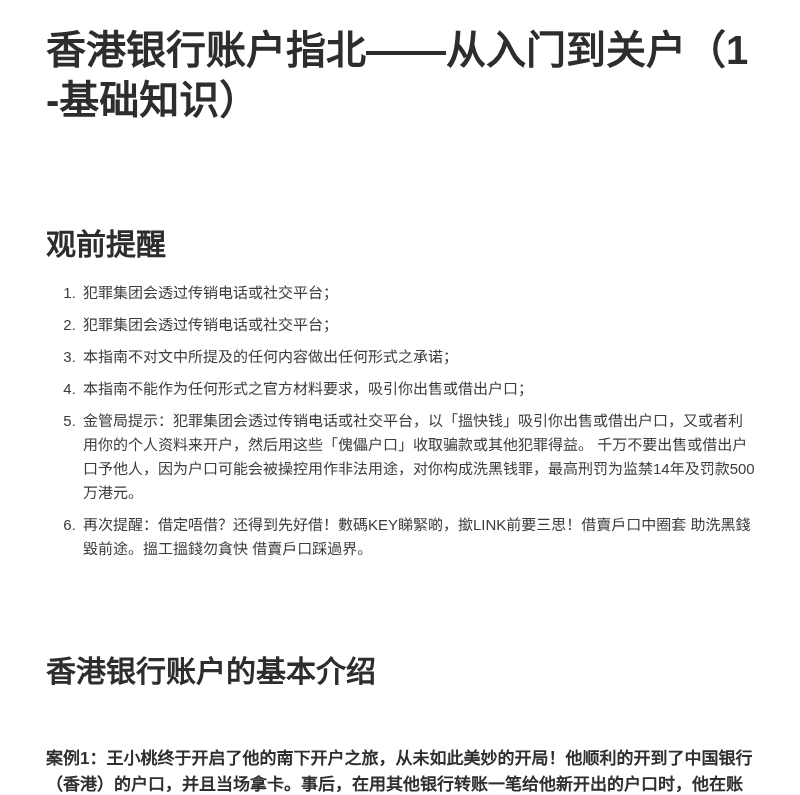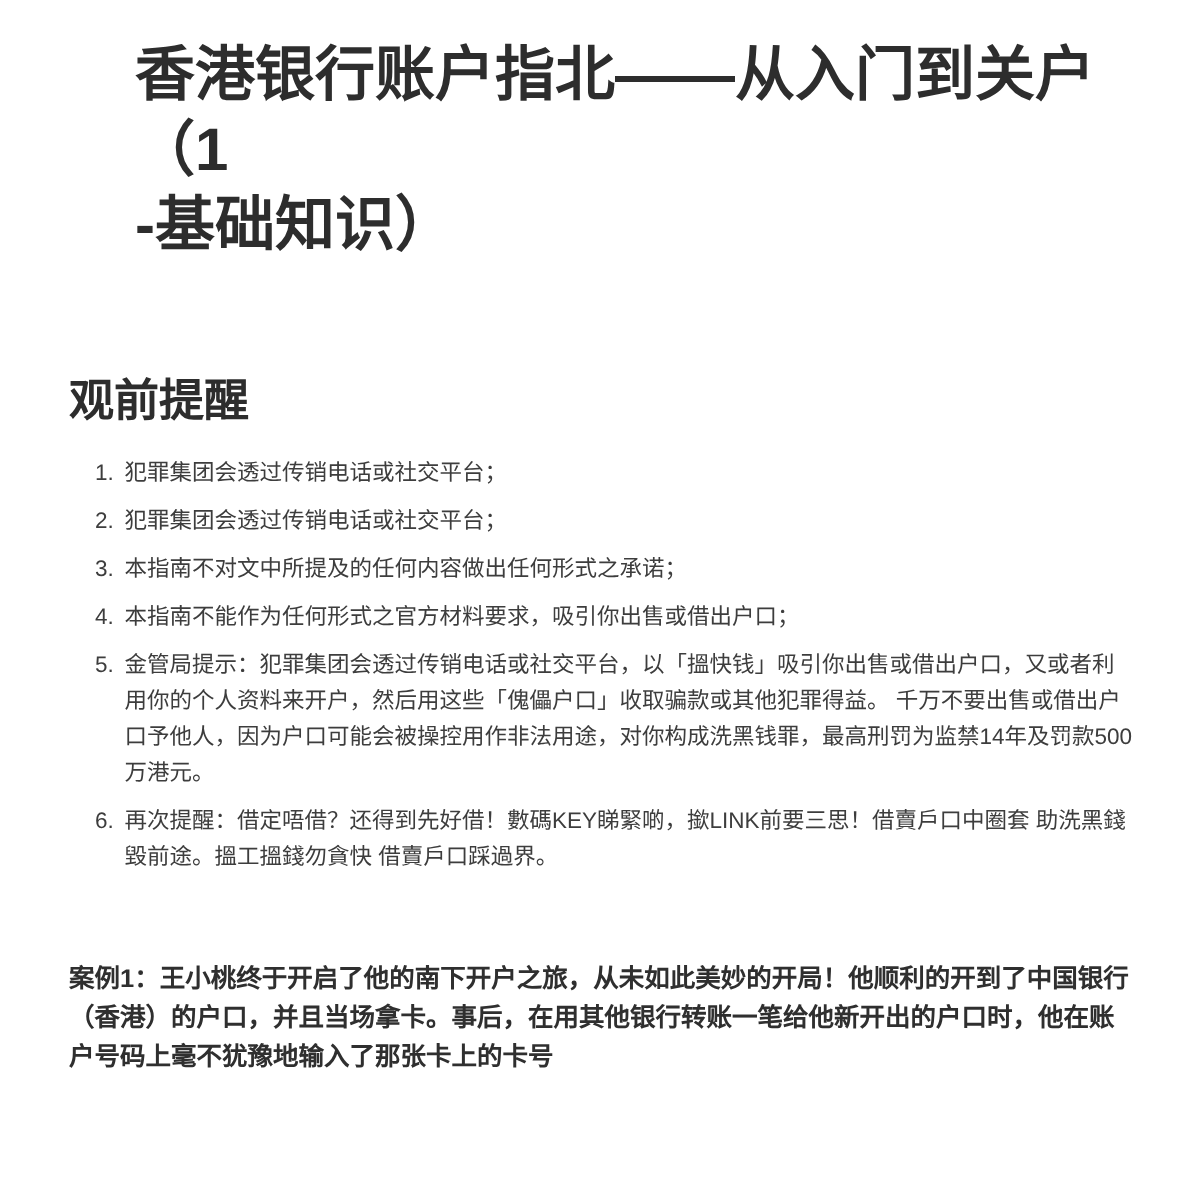--- a/index.html
+++ b/index.html
@@ -20,30 +20,29 @@
   h1.page-title {
     margin: 0;
     font-size: 40px;
     line-height: 50px;
     font-weight: 700;
     color: #2d2d2d;
     word-break: break-all;
   }
   h1.page-title .title-line {
     display: block;
-    margin-left: 44px;
   }
   h2.section-heading {
     font-size: 30px;
     line-height: 36px;
     font-weight: 700;
     color: #2d2d2d;
   }
   h2.reminder-heading {
-    margin: 75px 0 0 0;
+    margin: 102px 0 0 0;
   }
   h2.intro-heading {
     margin: 93px 0 0 0;
   }
   ol.reminder-list {
     margin: 18px 0 0 0;
     padding: 0 0 0 34px;
     font-size: 15px;
     line-height: 24px;
     color: #3d3d3d;
@@ -74,16 +73,17 @@
 
   <ol class="reminder-list">
     <li>犯罪集团会透过传销电话或社交平台；</li>
     <li>犯罪集团会透过传销电话或社交平台；</li>
     <li>本指南不对文中所提及的任何内容做出任何形式之承诺；</li>
     <li>本指南不能作为任何形式之官方材料要求，吸引你出售或借出户口；</li>
     <li>金管局提示：犯罪集团会透过传销电话或社交平台，以「搵快钱」吸引你出售或借出户口，又或者利用你的个人资料来开户，然后用这些「傀儡户口」收取骗款或其他犯罪得益。 千万不要出售或借出户口予他人，因为户口可能会被操控用作非法用途，对你构成洗黑钱罪，最高刑罚为监禁14年及罚款500万港元。</li>
     <li>再次提醒：借定唔借？还得到先好借！數碼KEY睇緊啲，撳LINK前要三思！借賣戶口中圈套 助洗黑錢毀前途。搵工搵錢勿貪快 借賣戶口踩過界。</li>
   </ol>
 
+  <h2 class="section-heading intro-heading">香港银行账户的基本介绍</h2>
 
   <p class="case-paragraph">案例1：王小桃终于开启了他的南下开户之旅，从未如此美妙的开局！他顺利的开到了中国银行（香港）的户口，并且当场拿卡。事后，在用其他银行转账一笔给他新开出的户口时，他在账户号码上毫不犹豫地输入了那张卡上的卡号</p>
 
 </div>
 
 </body></html>

